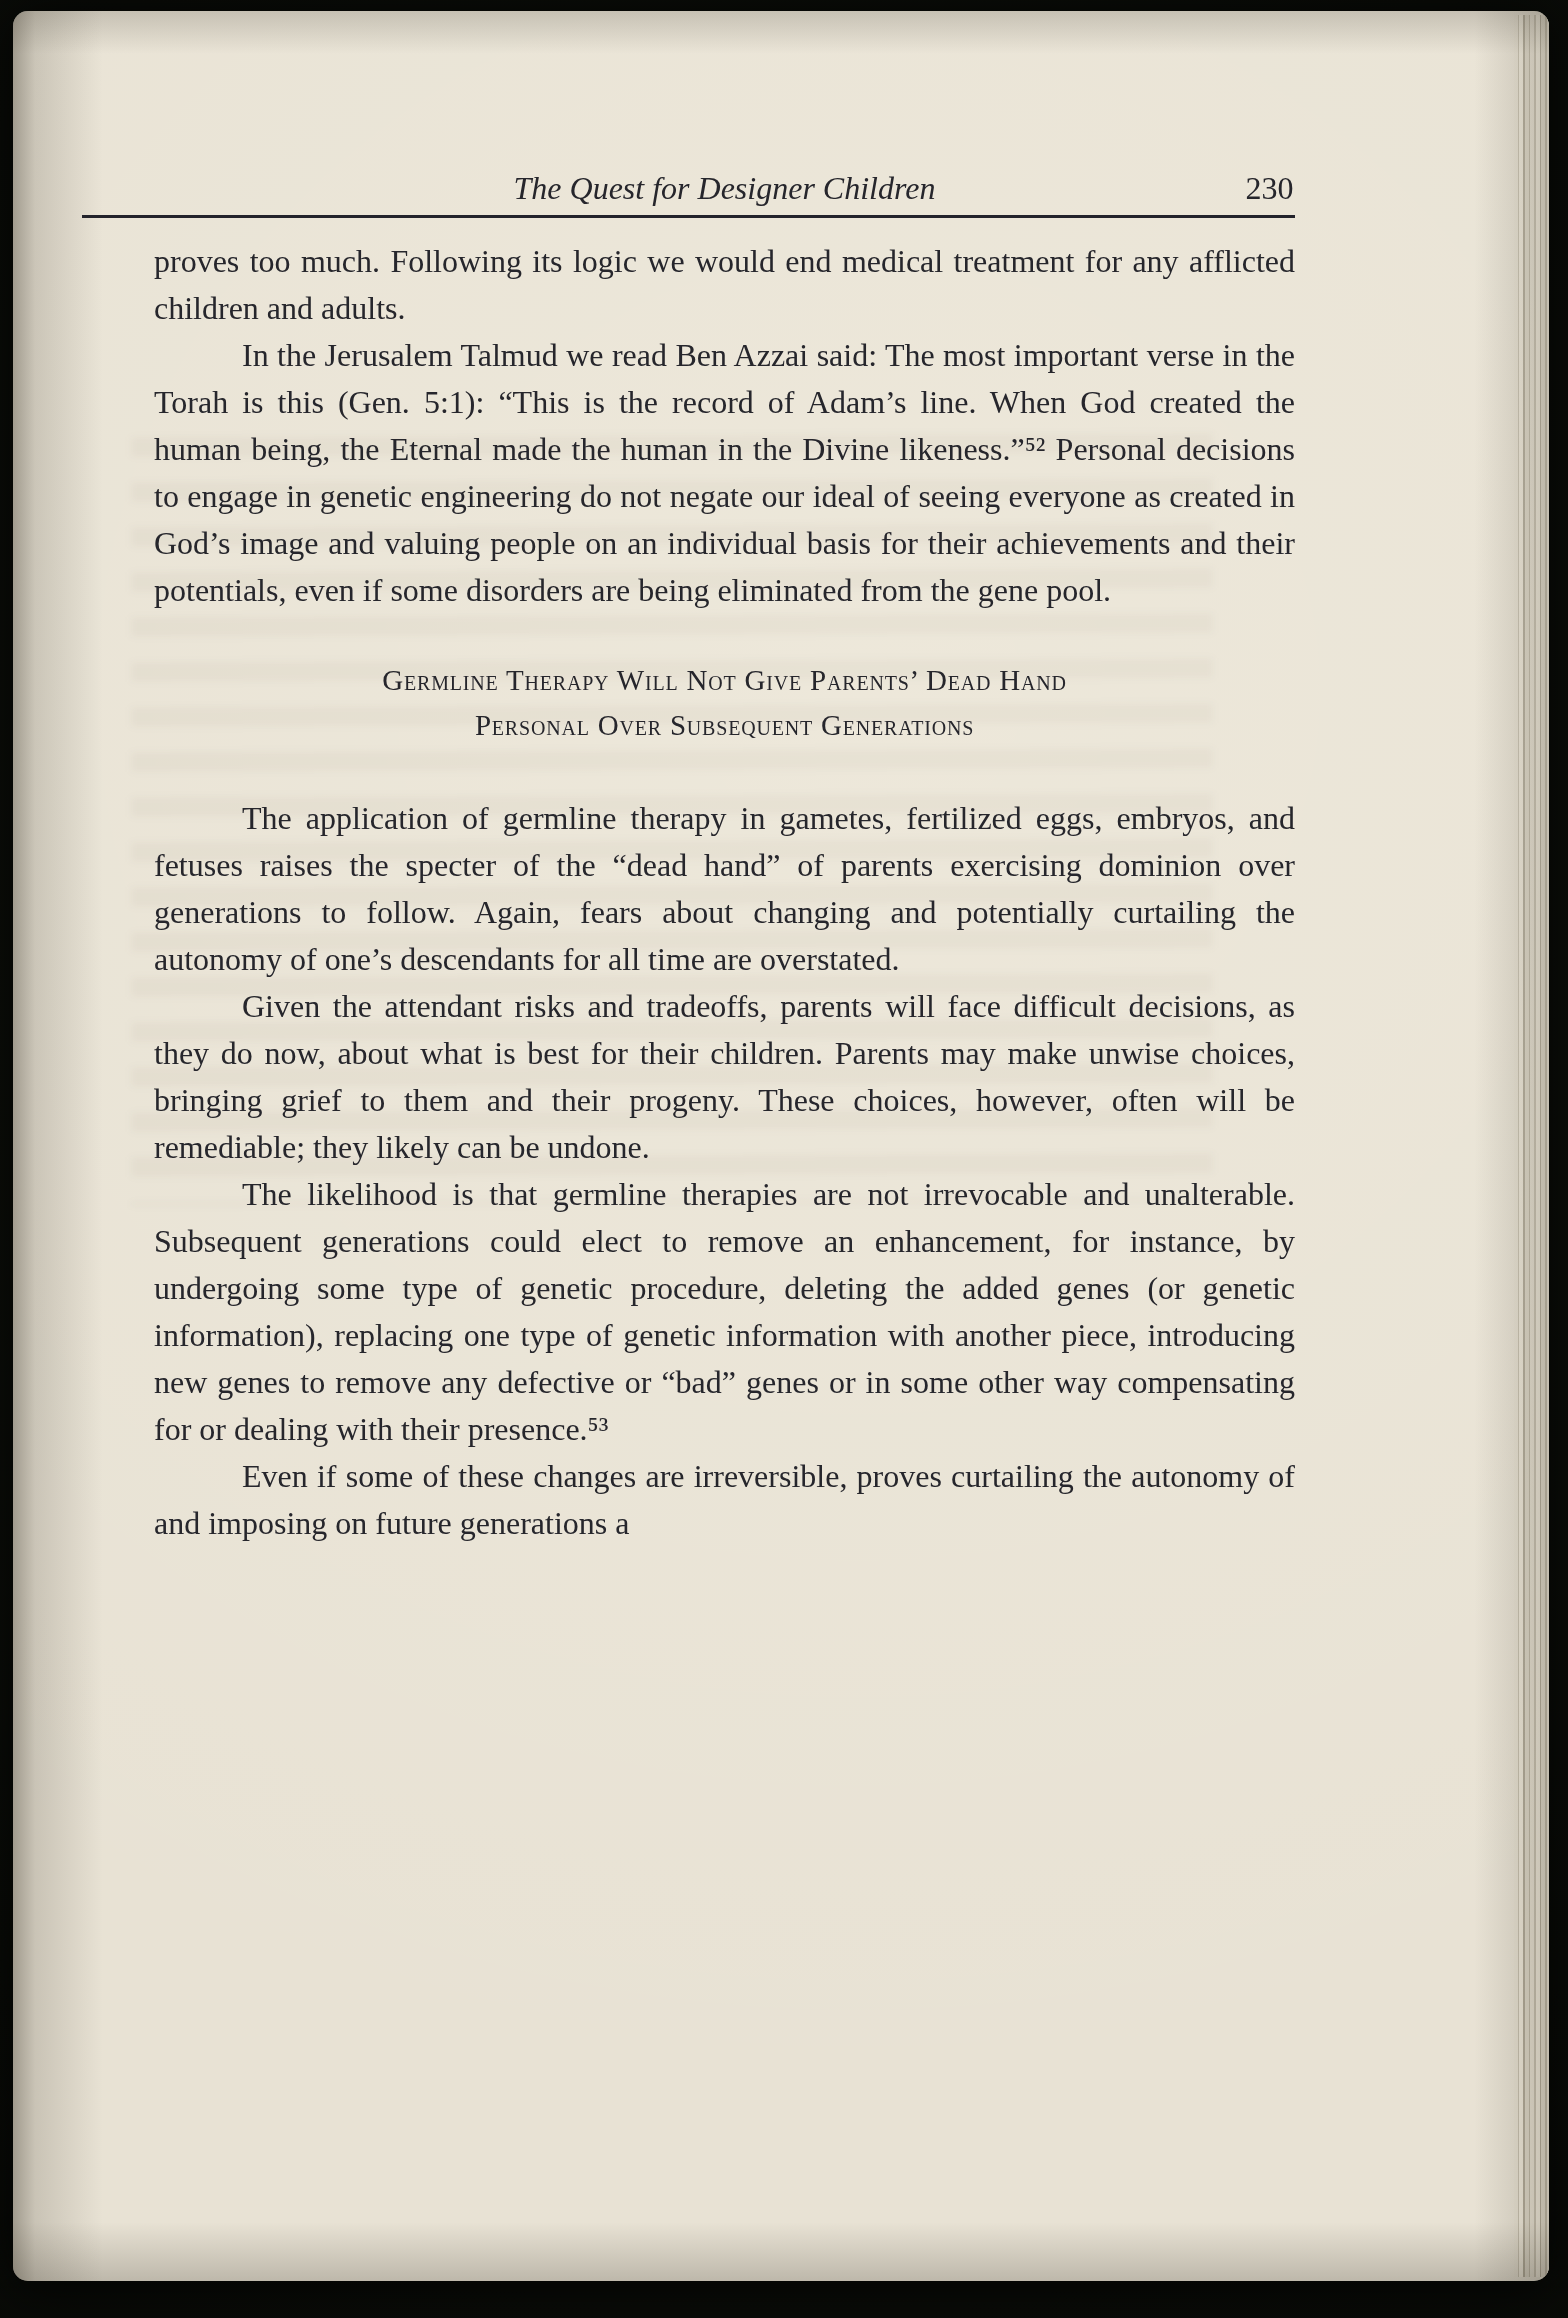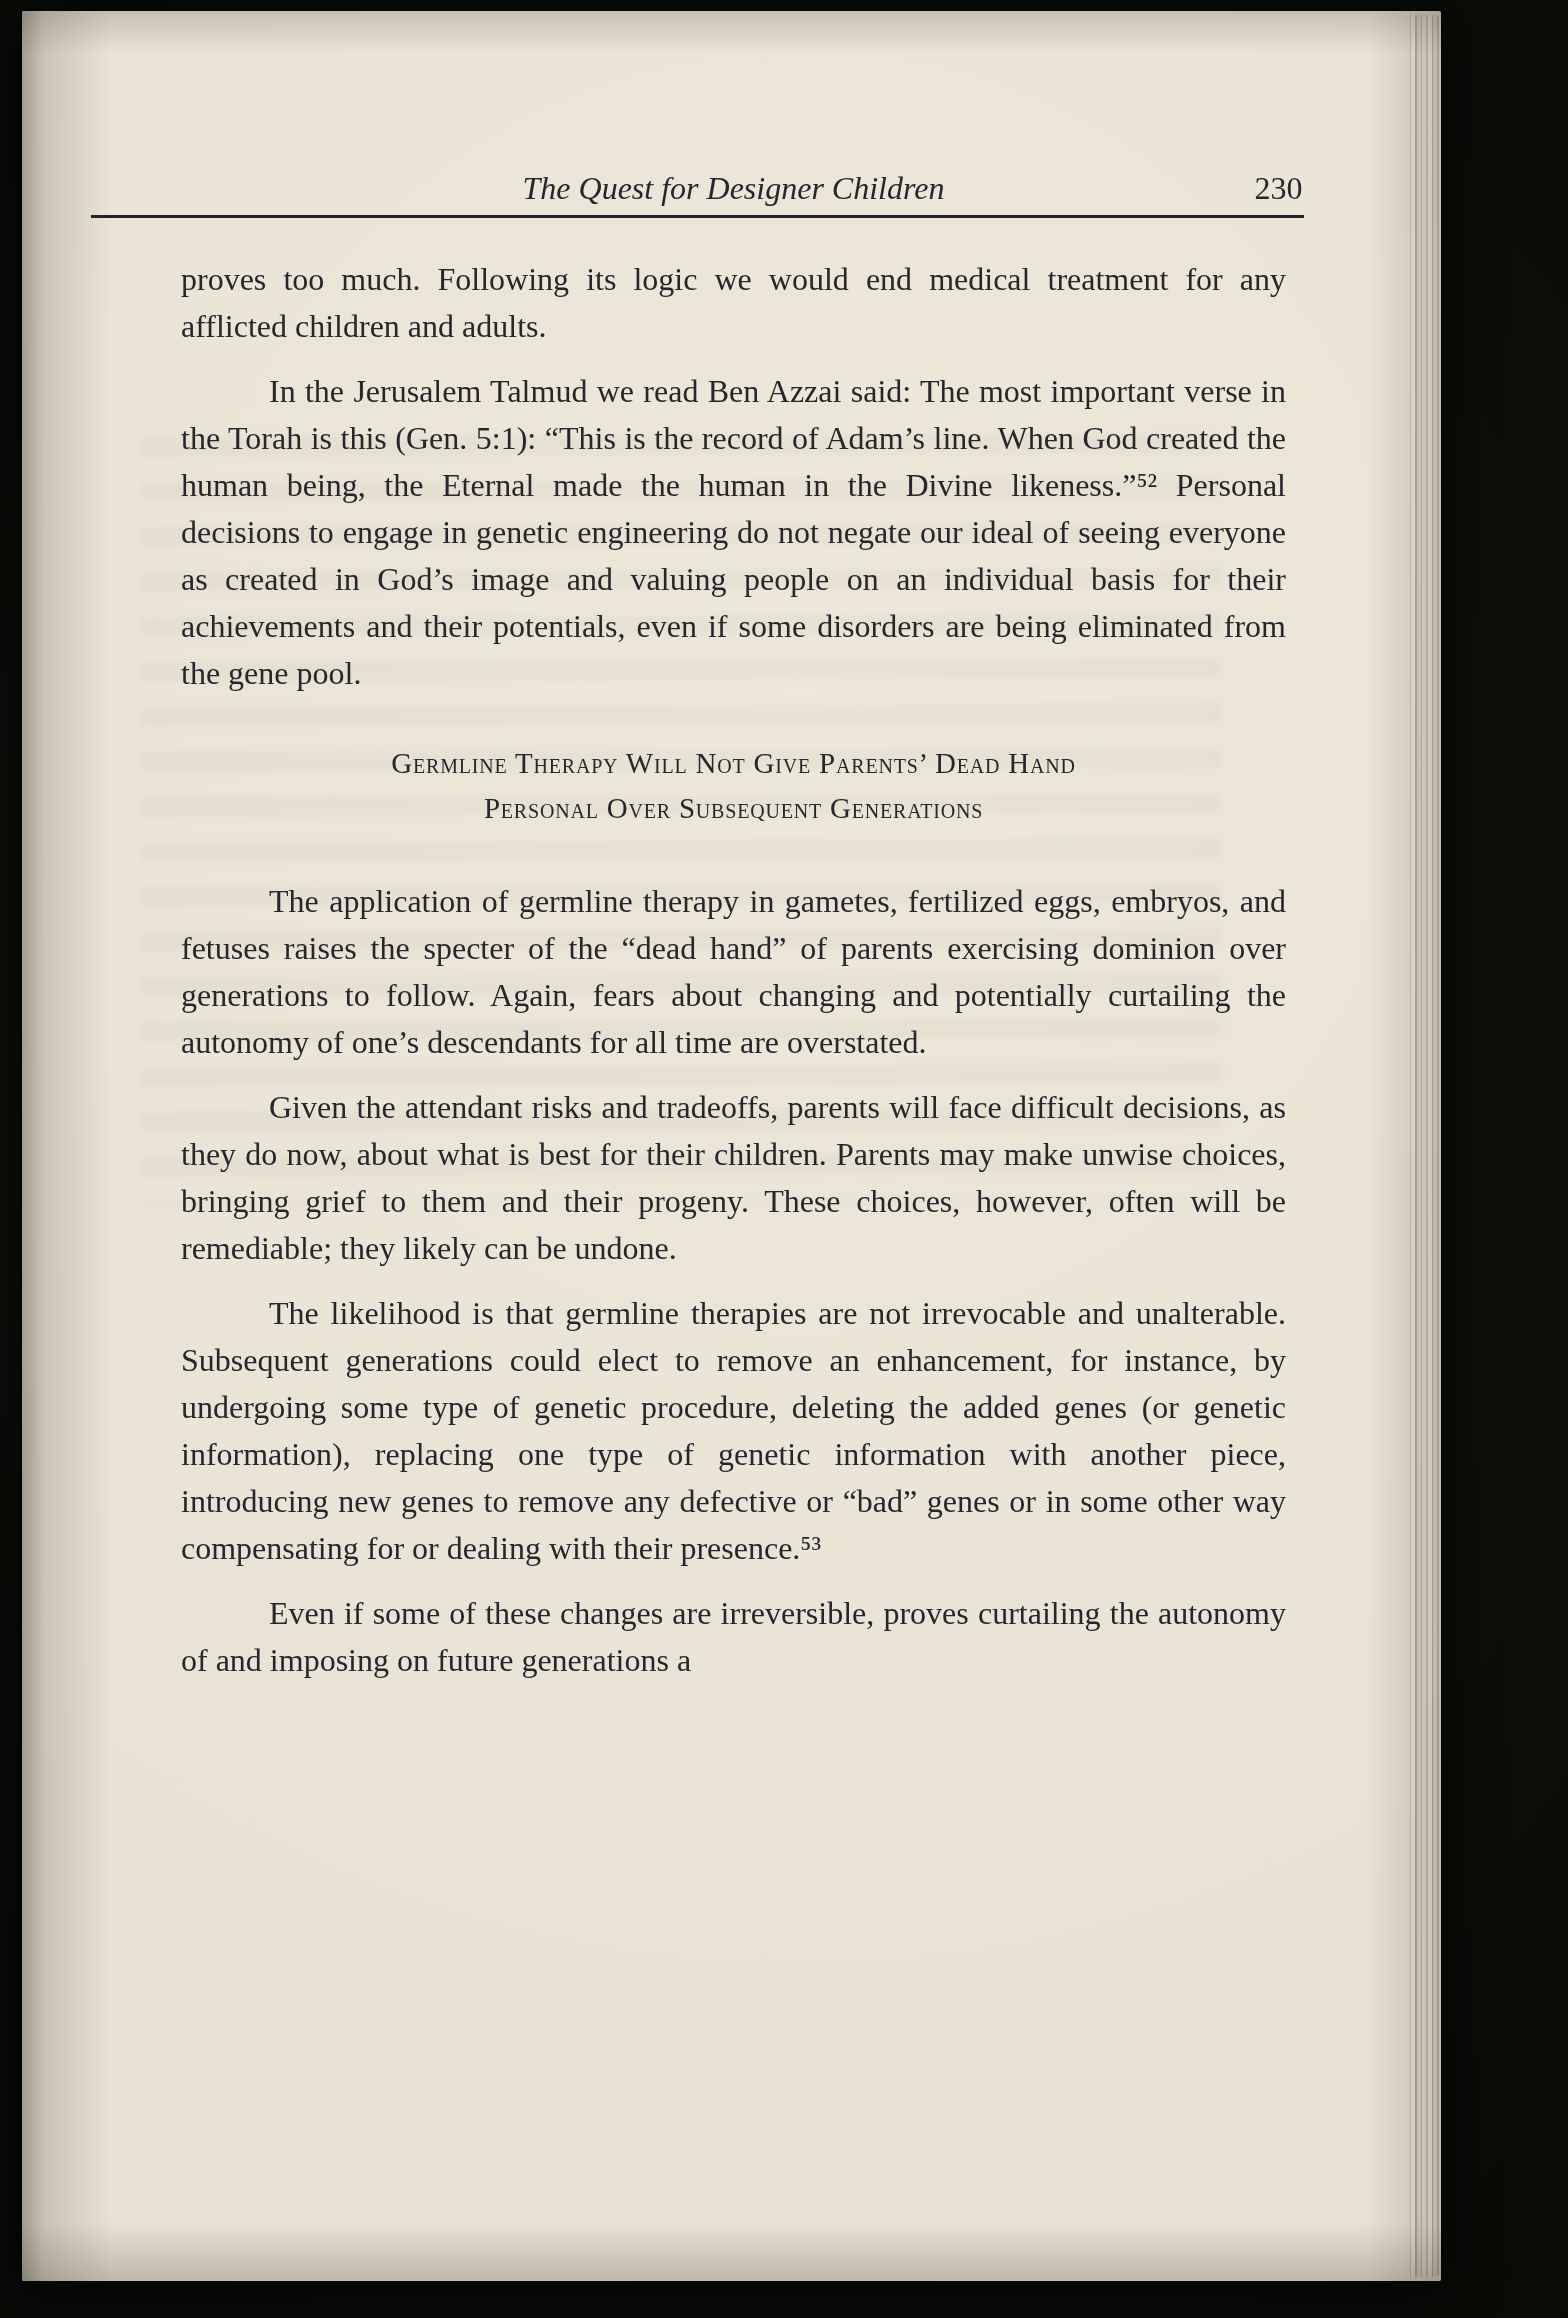--- a/index.html
+++ b/index.html
@@ -14,26 +14,26 @@
     width: 1569px;
     height: 2319px;
     background:
       radial-gradient(130% 100% at 50% 45%, #12150e 0%, var(--bg) 55%, #050604 100%);
     font-family: "Liberation Serif", "DejaVu Serif", serif;
     overflow: hidden;
     position: relative;
   }
   .page {
     position: absolute;
-    left: 22px;
+    left: 13px;
     top: 11px;
-    width: 1419px;
+    width: 1536px;
     height: 2270px;
     background: var(--paper);
-    border-radius: 2px;
+    border-radius: 15px;
     box-shadow: 0 4.7px 55px rgba(0,0,0,0.9);
     overflow: hidden;
   }
   
   .page-shading {
     position: absolute;
     inset: 0;
     pointer-events: none;
     background:
       linear-gradient(90deg, rgba(62,56,44,0.42) 0px, rgba(62,56,44,0.18) 22px, rgba(62,56,44,0.0) 90px),
@@ -100,21 +100,21 @@
     font-style: normal;
   }
   .head-rule {
     height: 0;
     border-bottom: 3.9px solid var(--rule);
     margin-left: -72px;
     margin-top: 4.7px;
   }
   .body-text { padding-top: 20.4px; }
   .body-text p {
-    margin: 18px;
+    margin: 0;
     text-indent: 88px;
   }
   .body-text p.no-indent { text-indent: 0; }
   .section-heading {
     margin: 44px 0 47px 0;
     font-size: 29px;
     font-weight: normal;
     font-variant: small-caps;
     letter-spacing: 0.8px;
     text-align: center;

